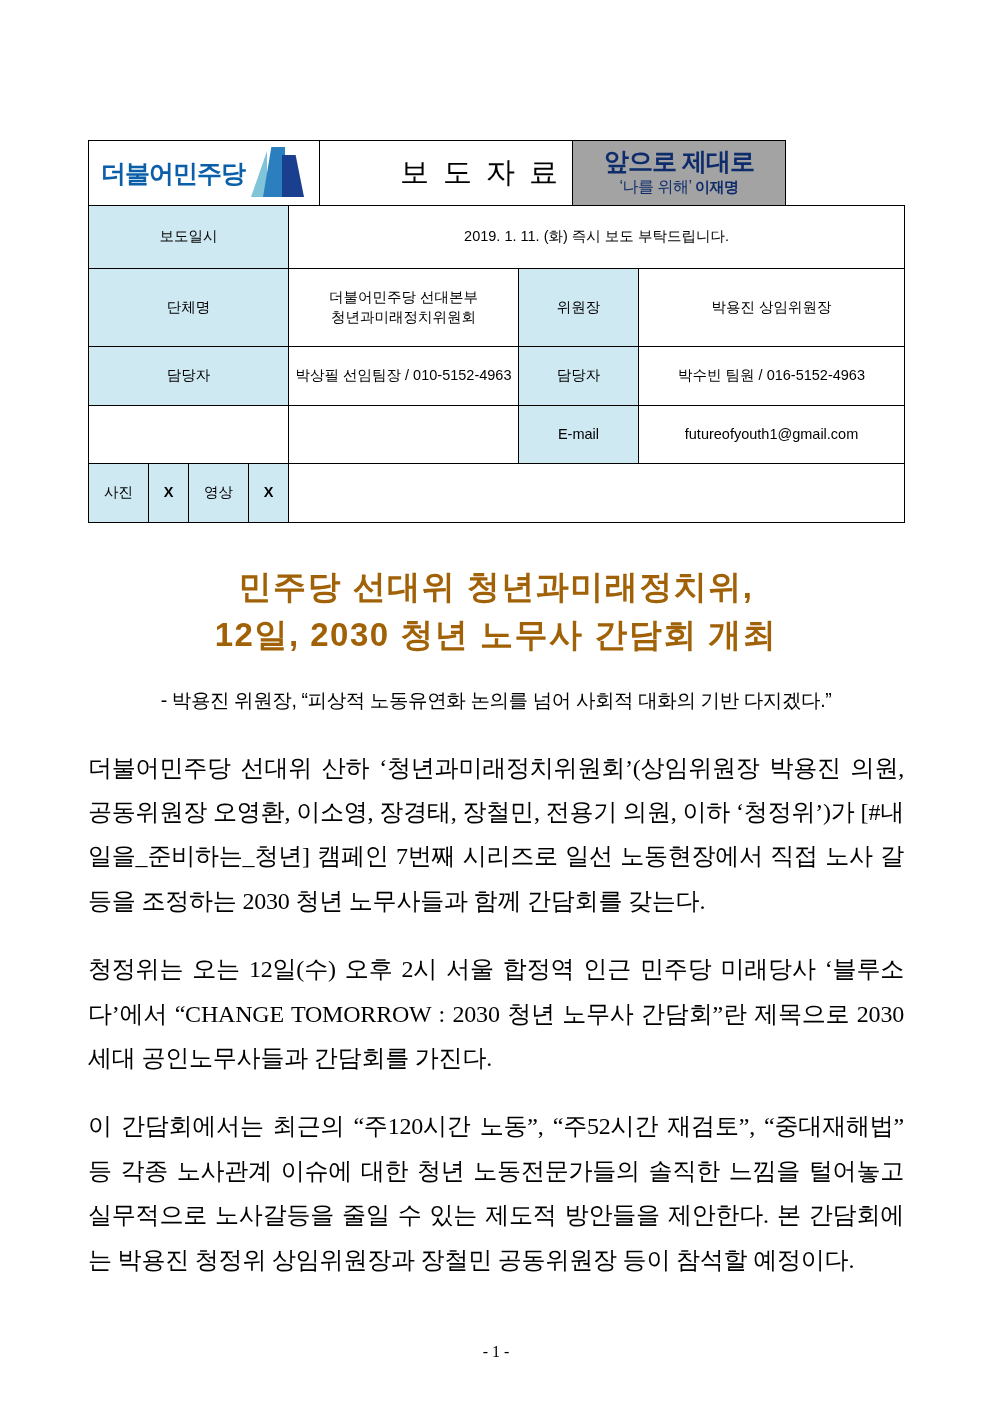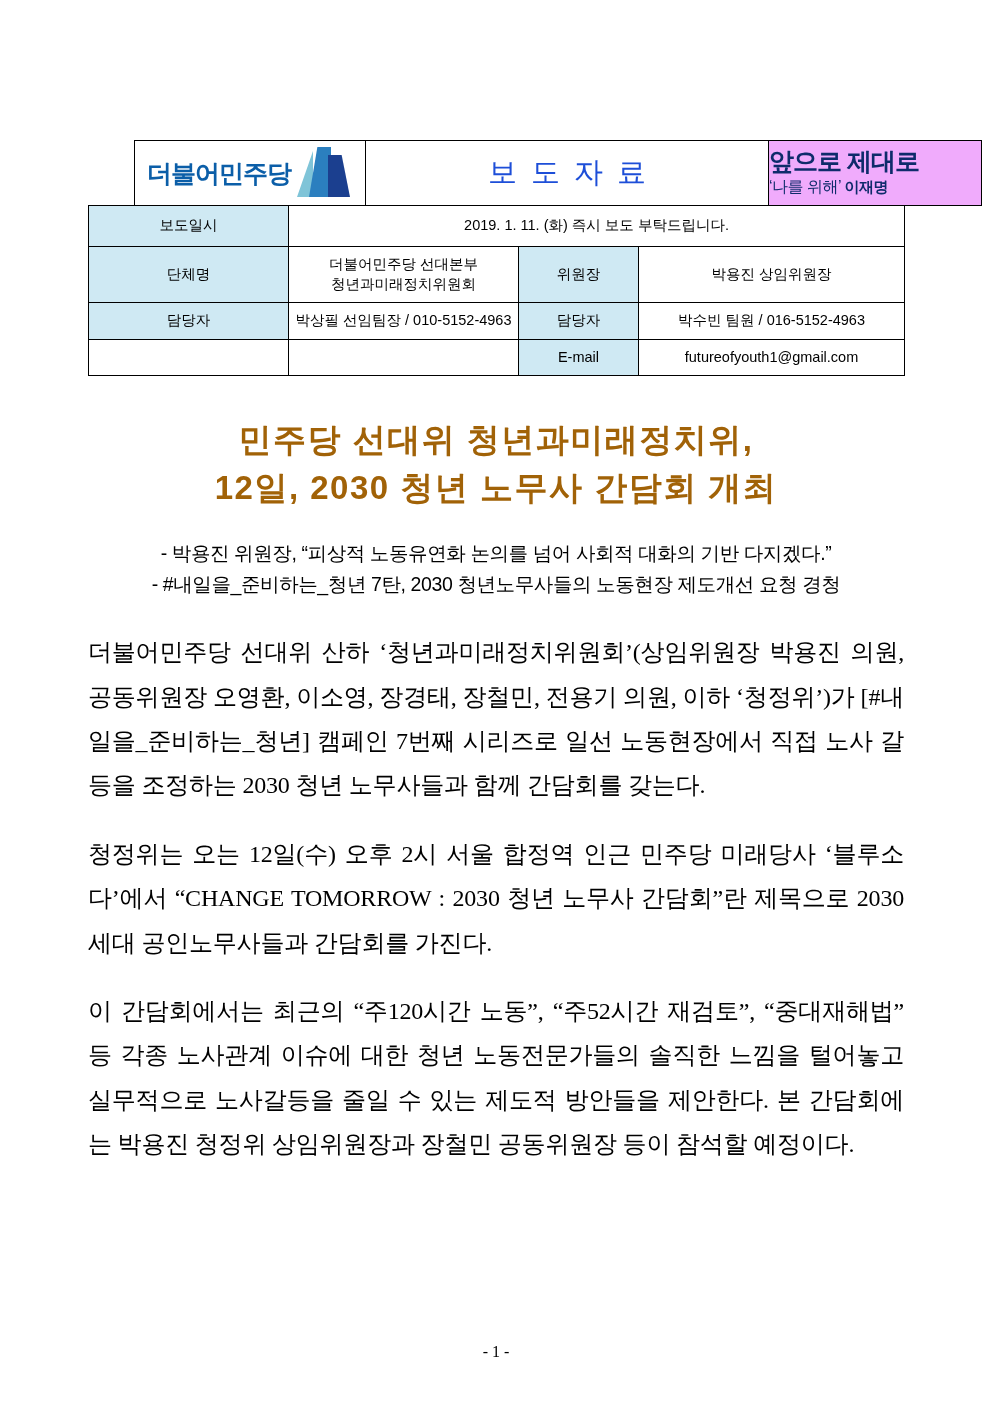--- a/index.html
+++ b/index.html
@@ -17,24 +17,23 @@
   .page {
     position: relative;
     width: 992px;
     height: 1403px;
     box-sizing: border-box;
     padding: 140px 88px 0 88px;
   }
 
   
   .header-table {
-    width: 848px;
+    width: 698px;
     border-collapse: collapse;
     table-layout: fixed;
-    margin-left: 46px;
   }
   .header-top {
     border: 1px solid #000;
     height: 66px;
   }
   .header-top td {
     border: 1px solid #000;
     vertical-align: middle;
     padding: 0;
   }
@@ -77,30 +76,31 @@
     background: #2b7fbf;
     clip-path: polygon(38% 0, 100% 0, 100% 100%, 0 100%);
   }
   .logo-mark .s3 {
     left: 33px; top: 10px;
     width: 22px; height: 42px;
     background: #1b3f8f;
     clip-path: polygon(0 0, 62% 0, 100% 100%, 0 100%);
   }
   .title-cell {
-    text-align: center;
+    text-align: right;
     font-family: Liberation Serif, serif;
     font-size: 29px;
     letter-spacing: 14px;
     text-indent: 14px;
-    color: #1d4ed8;
+    color: #000000;
   }
   .slogan-cell {
     width: 212px;
-    background: #f0abfc;
+    background: #a3a3a3;
+    text-align: center;
     padding: 4px 0;
   }
   .slogan-main {
     font-family: "Liberation Sans", sans-serif;
     font-weight: bold;
     font-size: 25px;
     color: #0e2b6b;
     letter-spacing: -1px;
     line-height: 1.05;
   }
@@ -117,21 +117,21 @@
     width: 816px;
     border-collapse: collapse;
     table-layout: fixed;
     margin-top: -1px;
   }
   .info-table td {
     border: 1px solid #000;
     font-family: "Liberation Sans", sans-serif;
     font-size: 14.5px;
     text-align: center;
-    padding: 8px 4px;
+    padding: 19px 4px;
     line-height: 1.35;
     margin-top: 44px;
   }
   .lbl {
     background: #cfe9f3;
     font-size: 14.5px;
   }
   .row-date td { height: 24px; }
   .h-email { font-size: 13.5px; }
   .photo-lbl { width: 60px; }
@@ -246,31 +246,37 @@
       <td>박상필 선임팀장 / 010-5152-4963</td>
       <td class="lbl">담당자</td>
       <td>박수빈 팀원 / 016-5152-4963</td>
     </tr>
     <tr>
       <td colspan="4">&nbsp;</td>
       <td>&nbsp;</td>
       <td class="lbl">E-mail</td>
       <td class="h-email">futureofyouth1@gmail.com</td>
     </tr>
+    <tr>
+      <td class="lbl photo-lbl">사진</td>
+      <td class="photo-x">X</td>
+      <td class="lbl photo-lbl">영상</td>
+      <td class="photo-x">X</td>
+      <td colspan="3" class="photo-blank">&nbsp;</td>
+    </tr>
   </tbody>
     </table>
 
   <div class="headline">
     <div>민주당 선대위 청년과미래정치위,</div>
     <div>12일, 2030 청년 노무사 간담회 개최</div>
   </div>
 
   <div class="subheads">
     <div>- 박용진 위원장, “피상적 노동유연화 논의를 넘어 사회적 대화의 기반 다지겠다.”</div>
-    <div>- #내일을_준비하는_청년 7탄, 2030 청년노무사들의 노동현장 제도개선 요청 경청</div>
   </div>
 
   <div class="body-text">
     <p>더불어민주당 선대위 산하 ‘청년과미래정치위원회’(상임위원장 박용진 의원, 공동위원장 오영환, 이소영, 장경태, 장철민, 전용기 의원, 이하 ‘청정위’)가 [#내일을_준비하는_청년] 캠페인 7번째 시리즈로 일선 노동현장에서 직접 노사 갈등을 조정하는 2030 청년 노무사들과 함께 간담회를 갖는다.</p>
     <p>청정위는 오는 12일(수) 오후 2시 서울 합정역 인근 민주당 미래당사 ‘블루소다’에서 “CHANGE TOMORROW : 2030 청년 노무사 간담회”란 제목으로 2030세대 공인노무사들과 간담회를 가진다.</p>
     <p>이 간담회에서는 최근의 “주120시간 노동”, “주52시간 재검토”, “중대재해법” 등 각종 노사관계 이슈에 대한 청년 노동전문가들의 솔직한 느낌을 털어놓고 실무적으로 노사갈등을 줄일 수 있는 제도적 방안들을 제안한다. 본 간담회에는 박용진 청정위 상임위원장과 장철민 공동위원장 등이 참석할 예정이다.</p>
   </div>
 
   <div class="page-number">- 1 -</div>
 </div>

